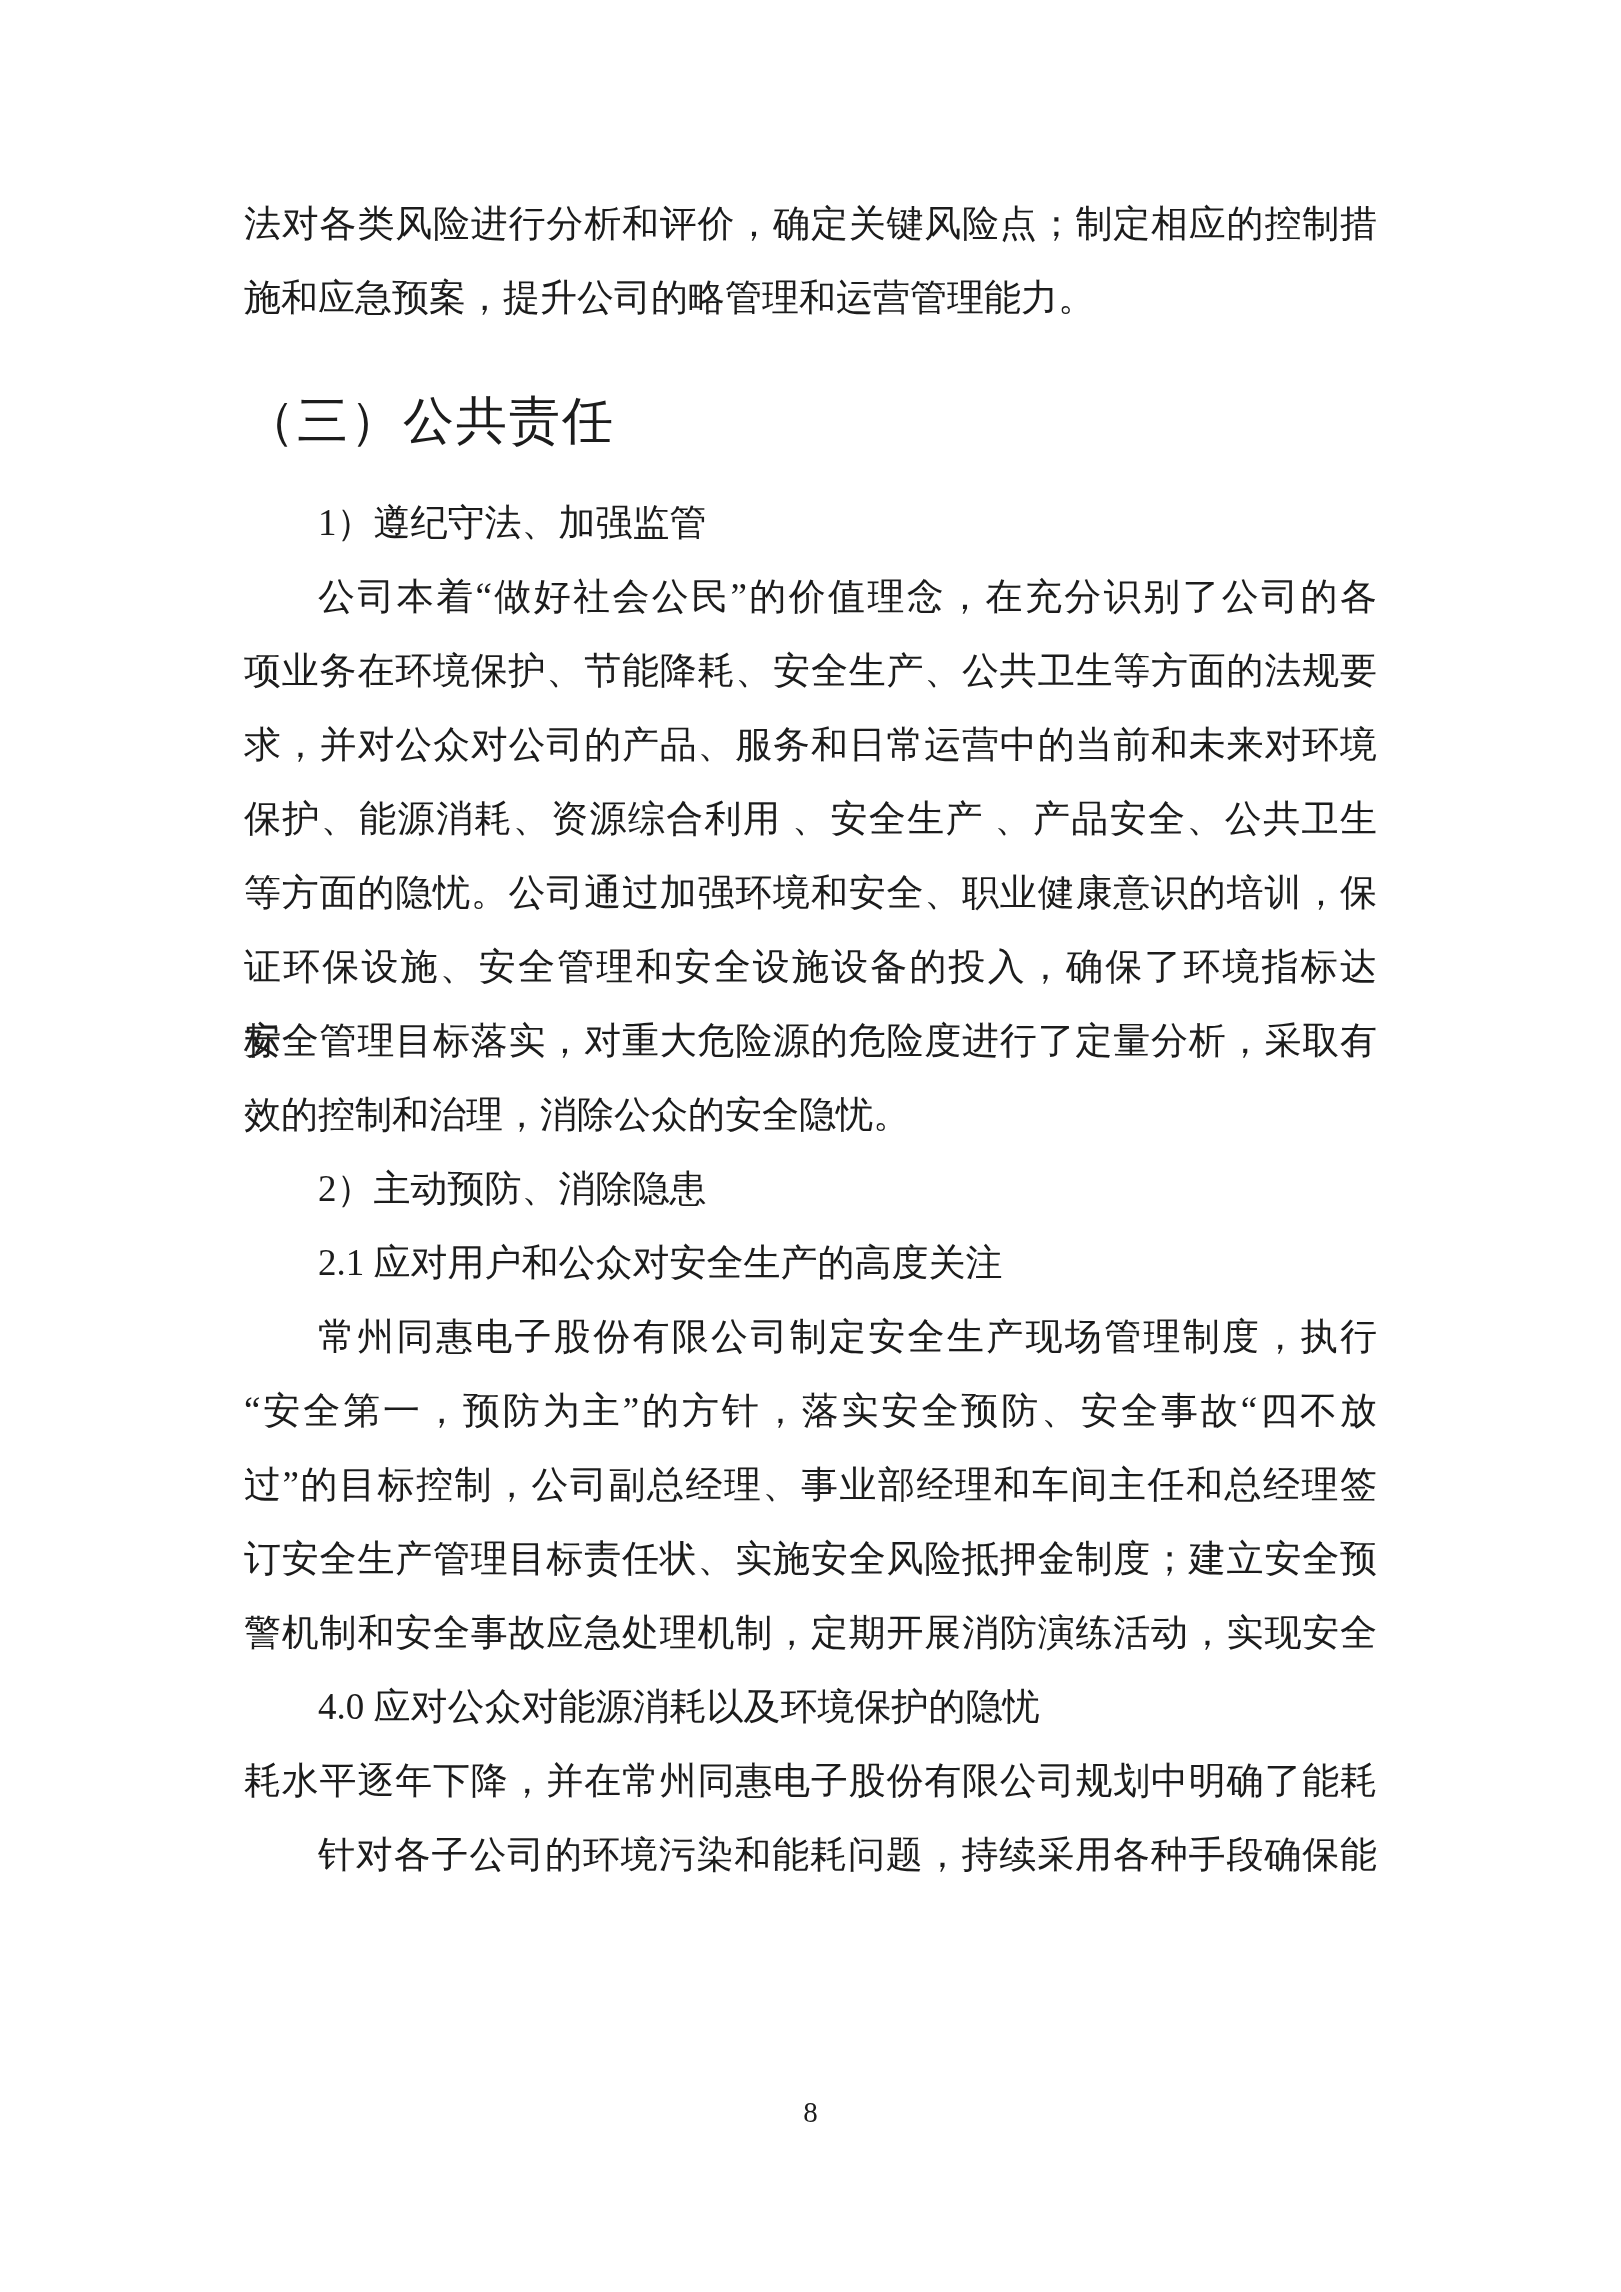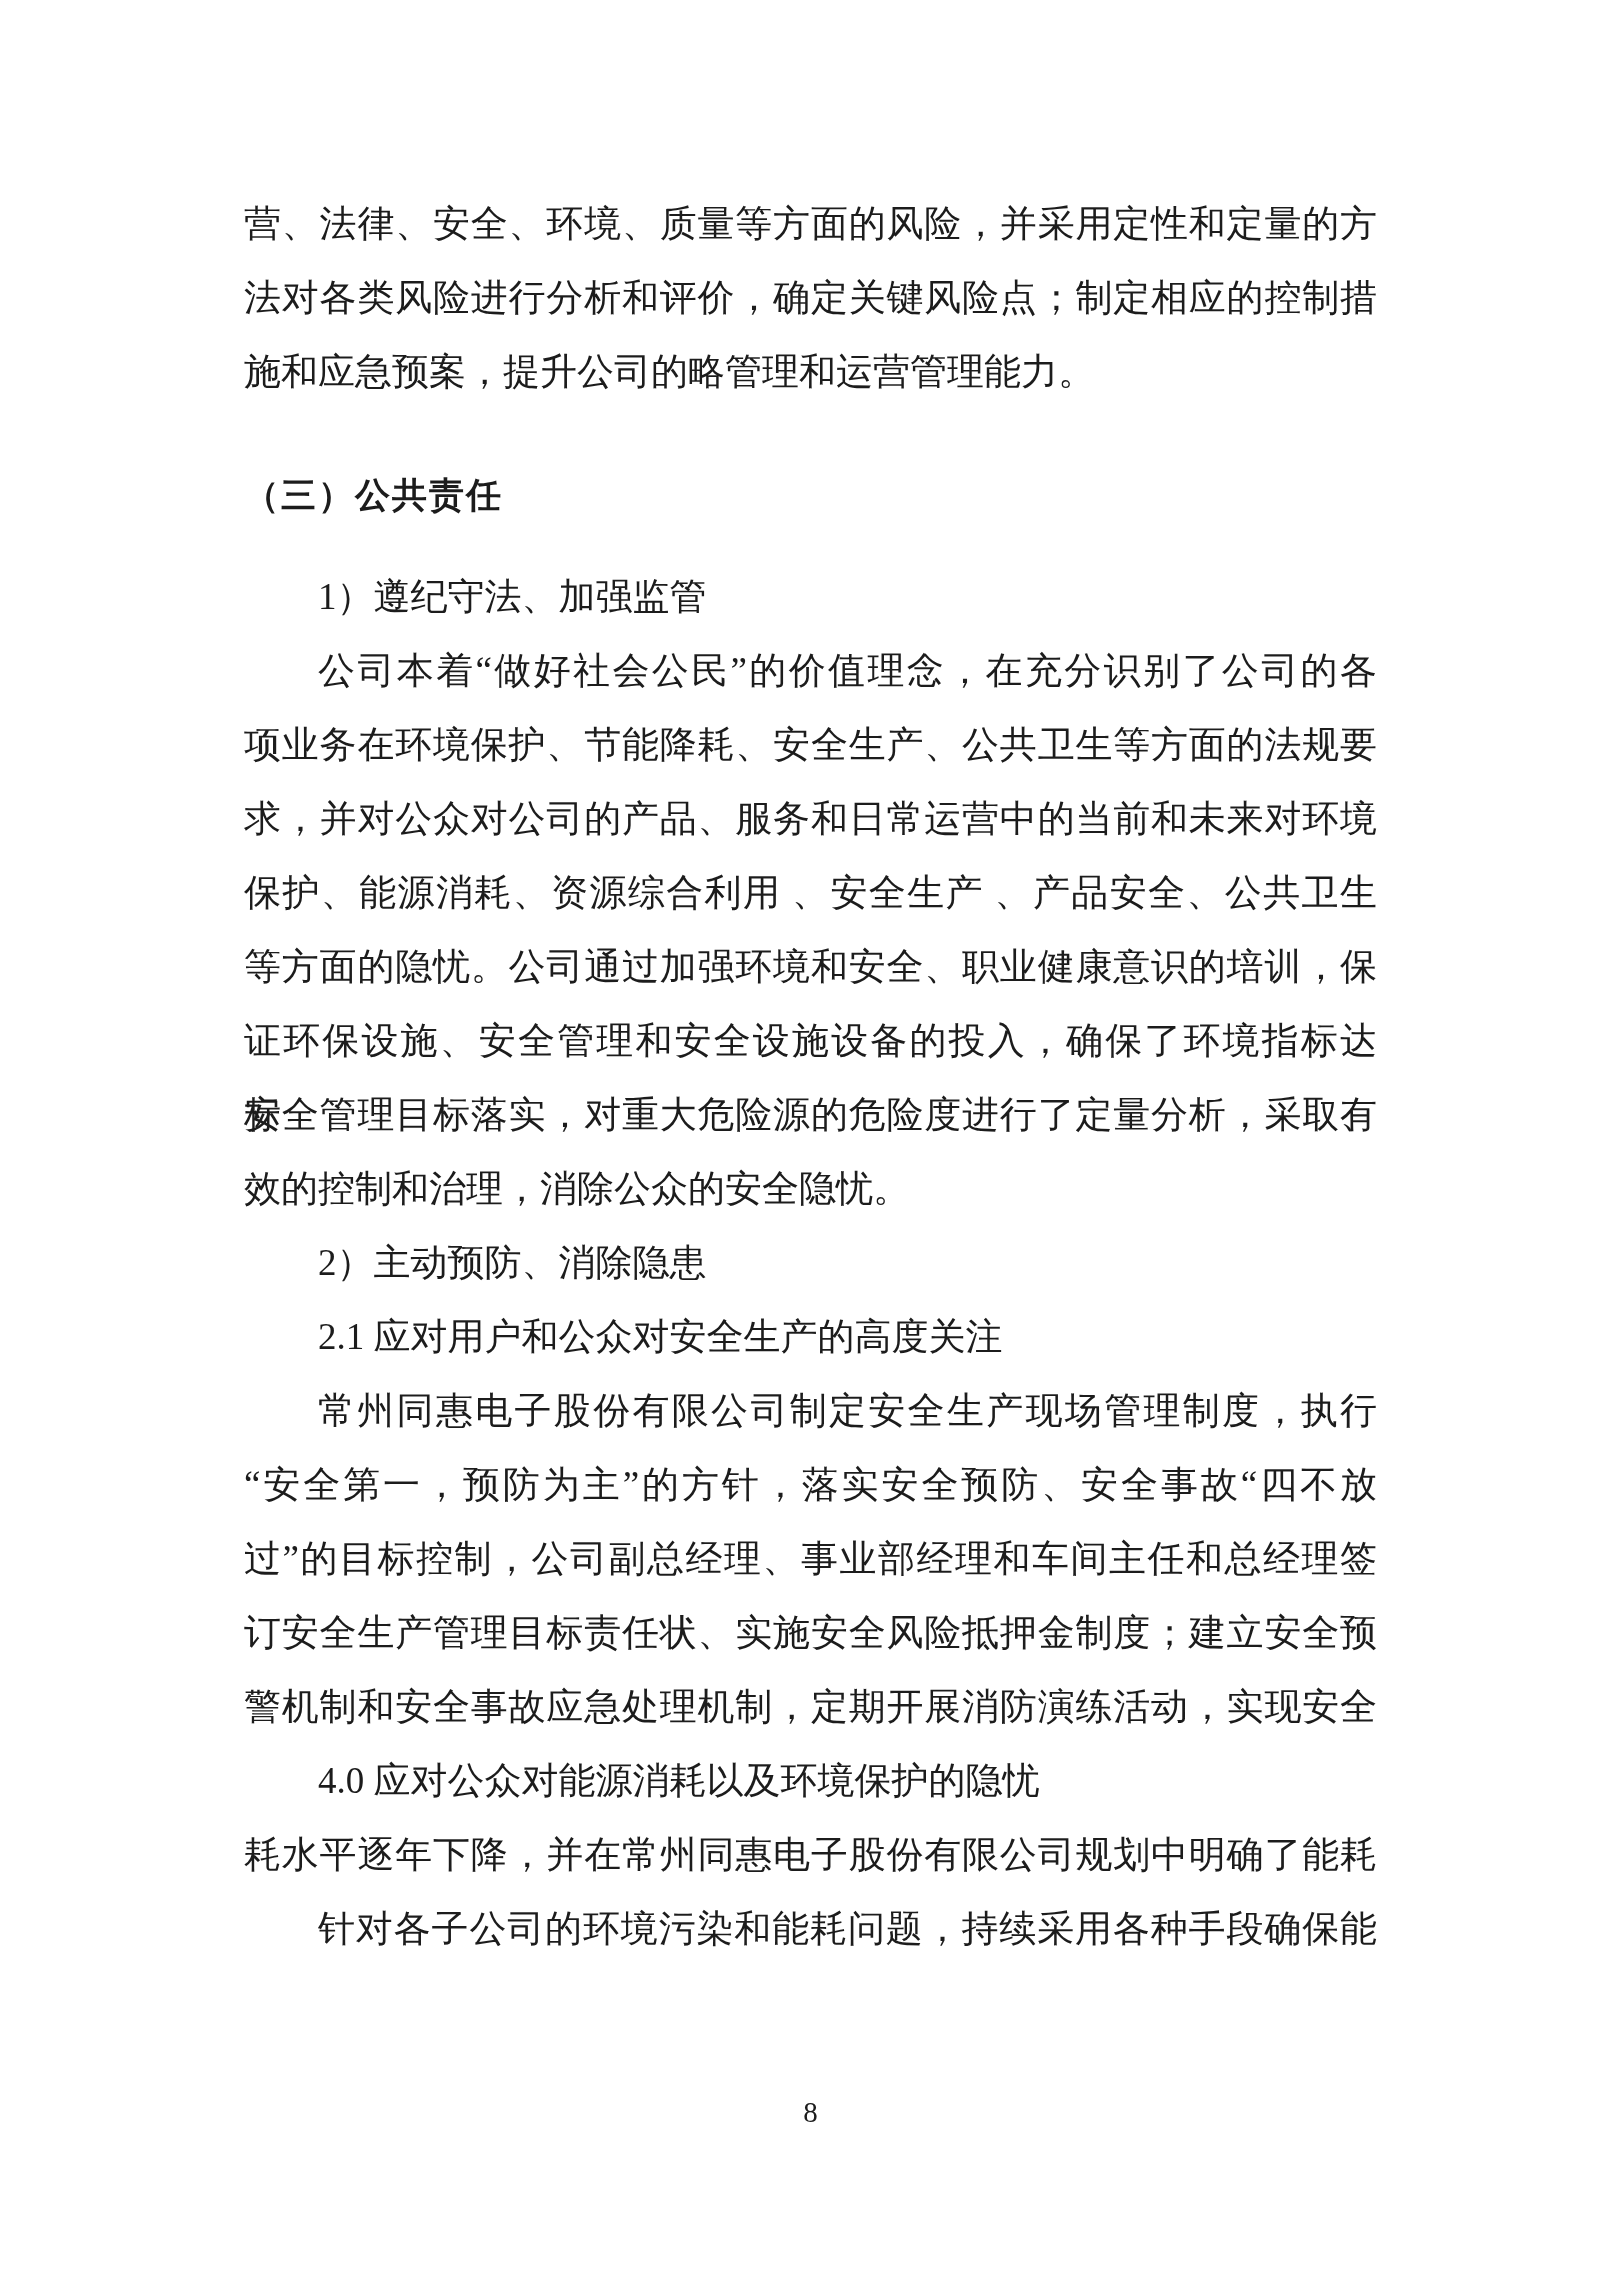--- a/index.html
+++ b/index.html
@@ -38,42 +38,41 @@
   }
   .ind {
     text-indent: 2em;
   }
   .heading {
     height: 74px;
     line-height: 74px;
     margin-top: 49px;
     margin-bottom: 28px;
     font-family: "Liberation Sans", "DejaVu Sans", sans-serif;
-    font-weight: 700;
-    font-size: 35px;
+    font-weight: 400;
+    font-size: 51px;
     letter-spacing: 2px;
   }
   .page-number {
     position: absolute;
     left: 0;
     right: 0;
     top: 2090px;
     height: 45px;
     line-height: 45px;
     text-align: center;
     font-size: 29px;
   }
 </style>
 </head>
 <body>
 
 <div class="page">
   <div class="content">
 
-    <div class="line full">营、法律、安全、环境、质量等方面的风险，并采用定性和定量的方</div>
     <div class="line full">法对各类风险进行分析和评价，确定关键风险点；制定相应的控制措</div>
     <div class="line end">施和应急预案，提升公司的略管理和运营管理能力。</div>
 
     <div class="heading">（三）公共责任</div>
 
     <div class="line ind end">1）遵纪守法、加强监管</div>
     <div class="line ind full">公司本着“做好社会公民”的价值理念，在充分识别了公司的各</div>
     <div class="line full">项业务在环境保护、节能降耗、安全生产、公共卫生等方面的法规要</div>
     <div class="line full">求，并对公众对公司的产品、服务和日常运营中的当前和未来对环境</div>
     <div class="line full">保护、能源消耗、资源综合利用 、安全生产 、产品安全、公共卫生</div>

